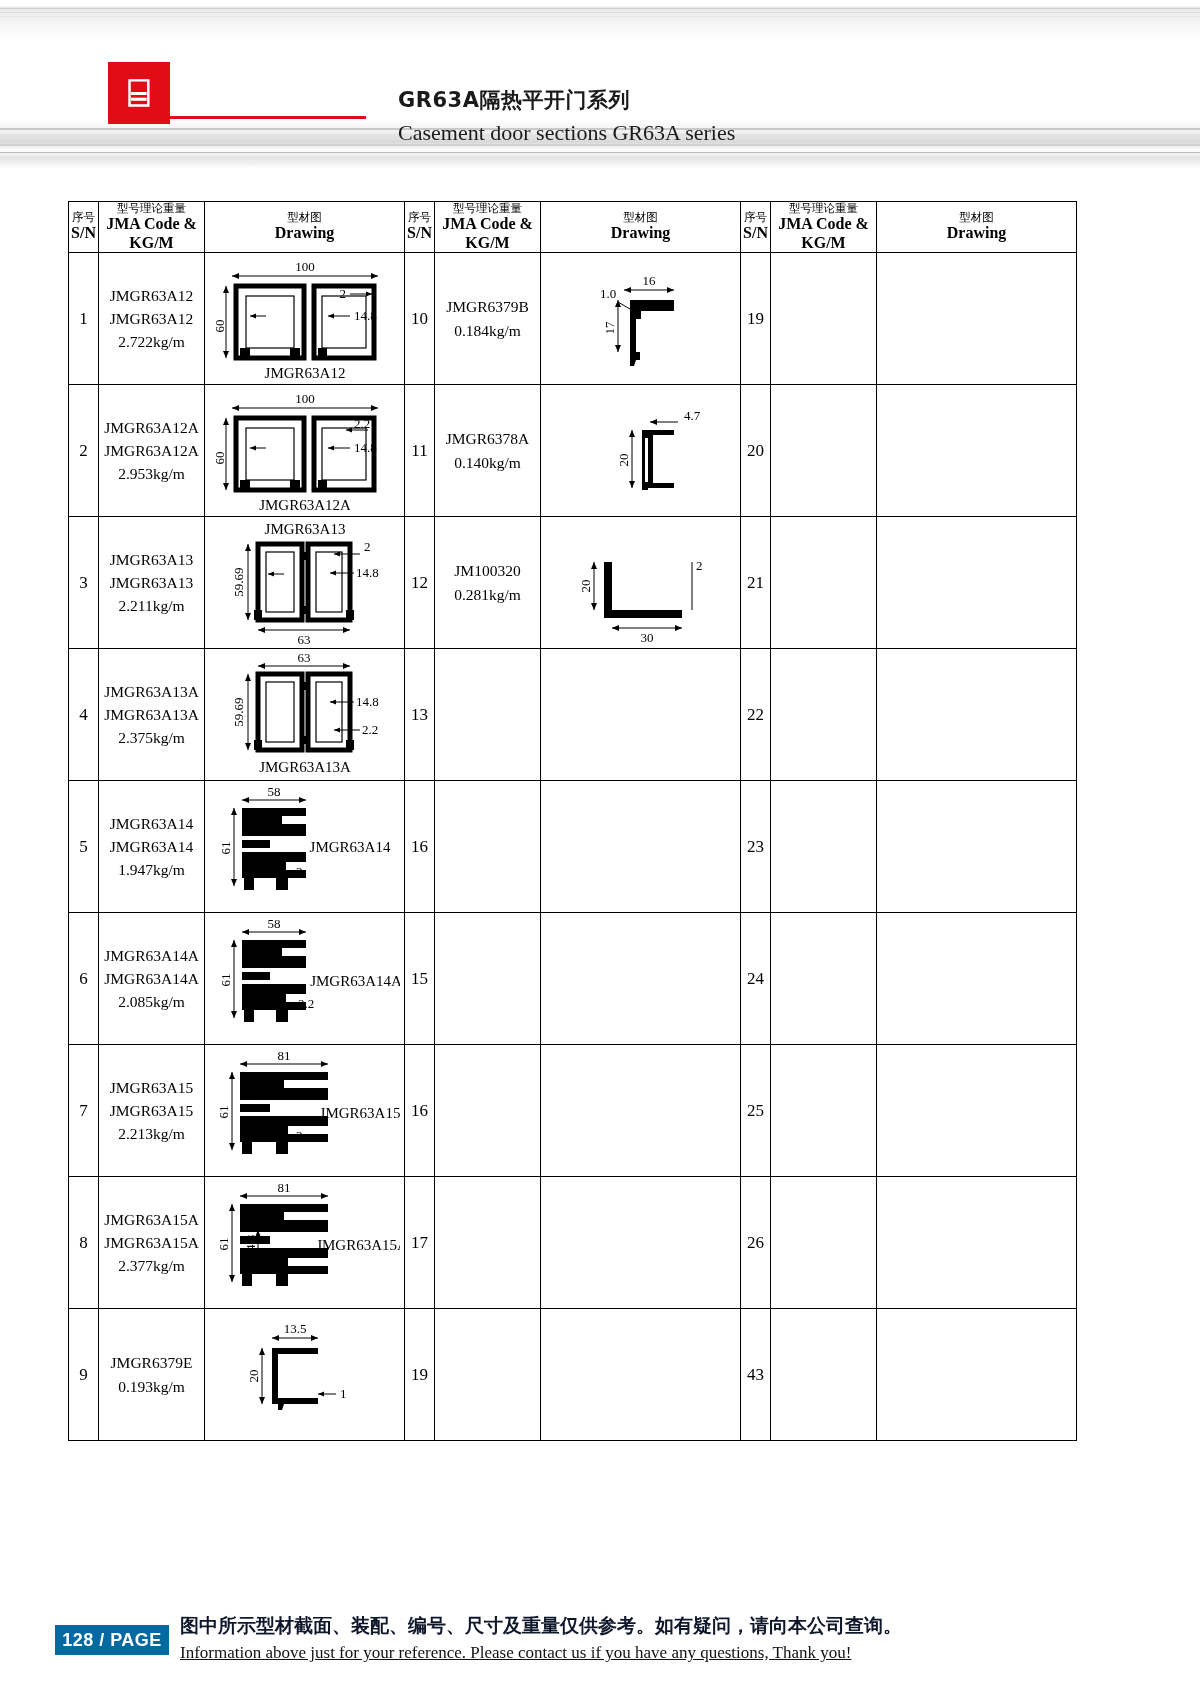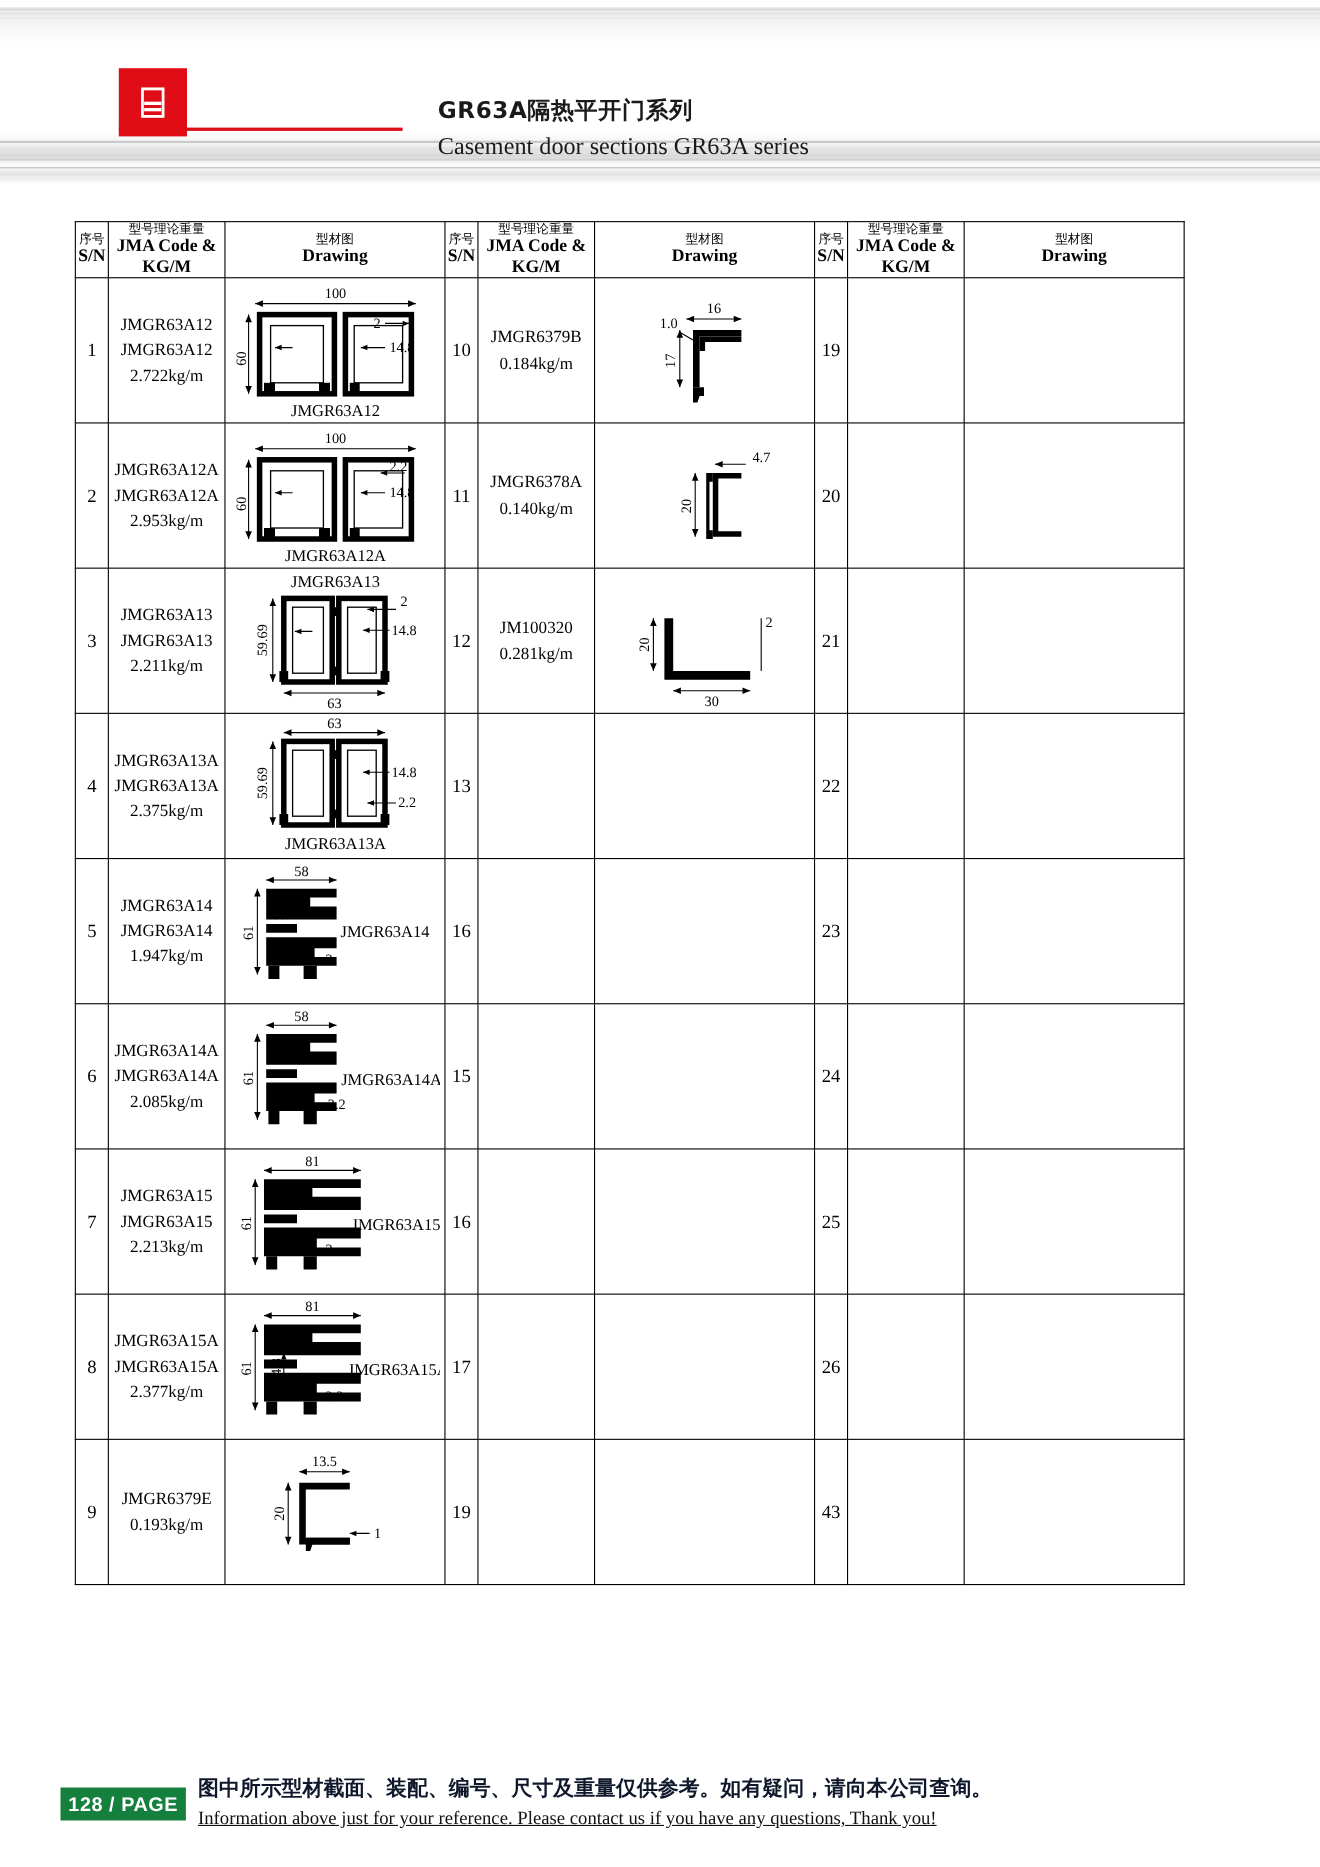--- a/index.html
+++ b/index.html
@@ -132,21 +132,21 @@
   
   .footer {
     position: absolute;
     left: 0; bottom: 0;
     width: 1200px; height: 110px;
   }
   .page-badge {
     position: absolute;
     left: 55px; top: 38px;
     width: 114px; height: 30px;
-    background: #15803d;
+    background: #0369a1;
     color: #fff;
     font-family: "Liberation Sans", sans-serif;
     font-size: 18px; font-weight: bold;
     line-height: 30px;
     text-align: center;
     letter-spacing: .5px;
   }
   .foot-cn {
     position: absolute;
     left: 180px; top: 26px;

